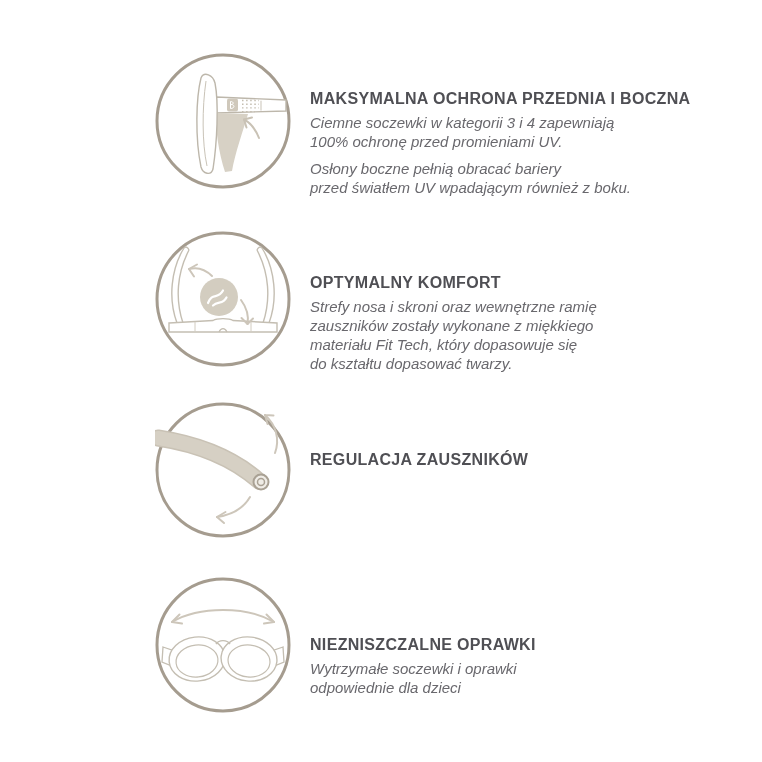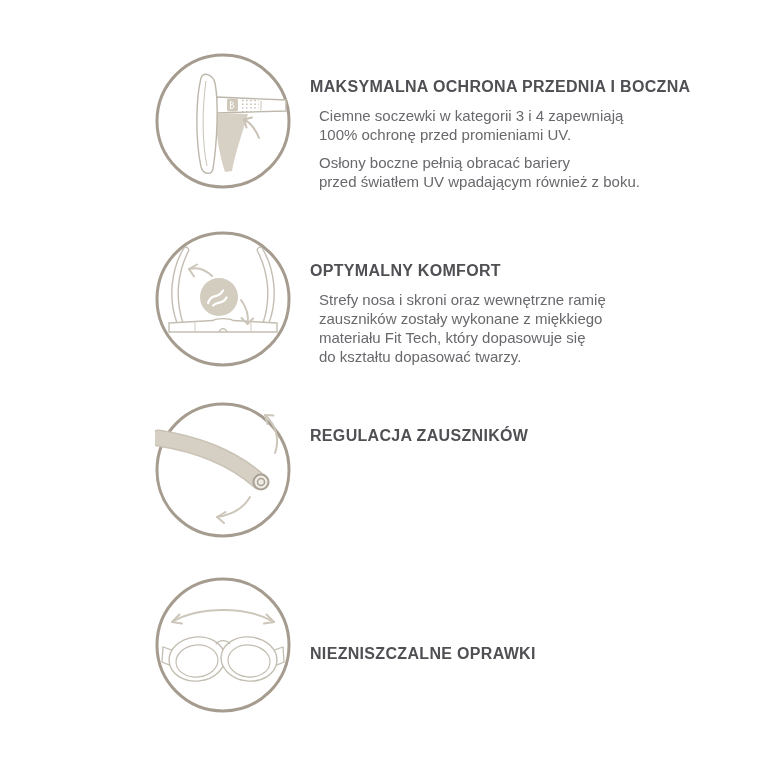--- a/index.html
+++ b/index.html
@@ -19,36 +19,37 @@
   .icon-2{top:231px}
   .icon-3{top:402px}
   .icon-4{top:577px}
   .text-block{
     position:absolute;
     left:310px;
     width:435px;
   }
   .text-1{top:73px}
   .text-2{top:257px}
-  .text-3{top:422px}
-  .text-4{top:640px}
+  .text-3{top:434px}
+  .text-4{top:619px}
   .feature-title{
-    margin:4px 0 4px 0;
+    margin:16px 0 4px 0;
     font-size:16px;
     line-height:20px;
     font-weight:bold;
     color:#4f4f54;
     letter-spacing:.02em;
   }
   .feature-paragraph{
-    margin:9px;
+    margin:0;
     font-size:15px;
     line-height:19px;
     color:#69686d;
     white-space:pre-line;
+    font-style:italic;
   }
   .feature-paragraph + .feature-paragraph{margin-top:8px;}
   svg{display:block}
 </style>
 </head>
 <body>
 
 <div class="page">
 
   <section>
@@ -158,16 +159,18 @@
         <ellipse cx="42" cy="82" rx="28" ry="22" transform="rotate(-6 42 82)" fill="#ffffff" stroke="#c4beb2" stroke-width="1.4"></ellipse>
         <ellipse cx="94" cy="82" rx="28" ry="22" transform="rotate(6 94 82)" fill="#ffffff" stroke="#c4beb2" stroke-width="1.4"></ellipse>
         <path d="M61,67 C64,62.5 72,62.5 75,67" fill="none" stroke="#c4beb2" stroke-width="1.4"></path>
 
         <ellipse cx="42" cy="84" rx="21" ry="16" transform="rotate(-6 42 84)" fill="none" stroke="#c4beb2" stroke-width="1.2"></ellipse>
         <ellipse cx="94" cy="84" rx="21" ry="16" transform="rotate(6 94 84)" fill="none" stroke="#c4beb2" stroke-width="1.2"></ellipse>
       </svg>
     </div>
     <div class="text-block text-4">
       <h2 class="feature-title">NIEZNISZCZALNE OPRAWKI</h2>
+      <p class="feature-paragraph">Wytrzymałe soczewki i oprawki
+odpowiednie dla dzieci</p>
     </div>
   </section>
 
 </div>
 
 </body></html>

